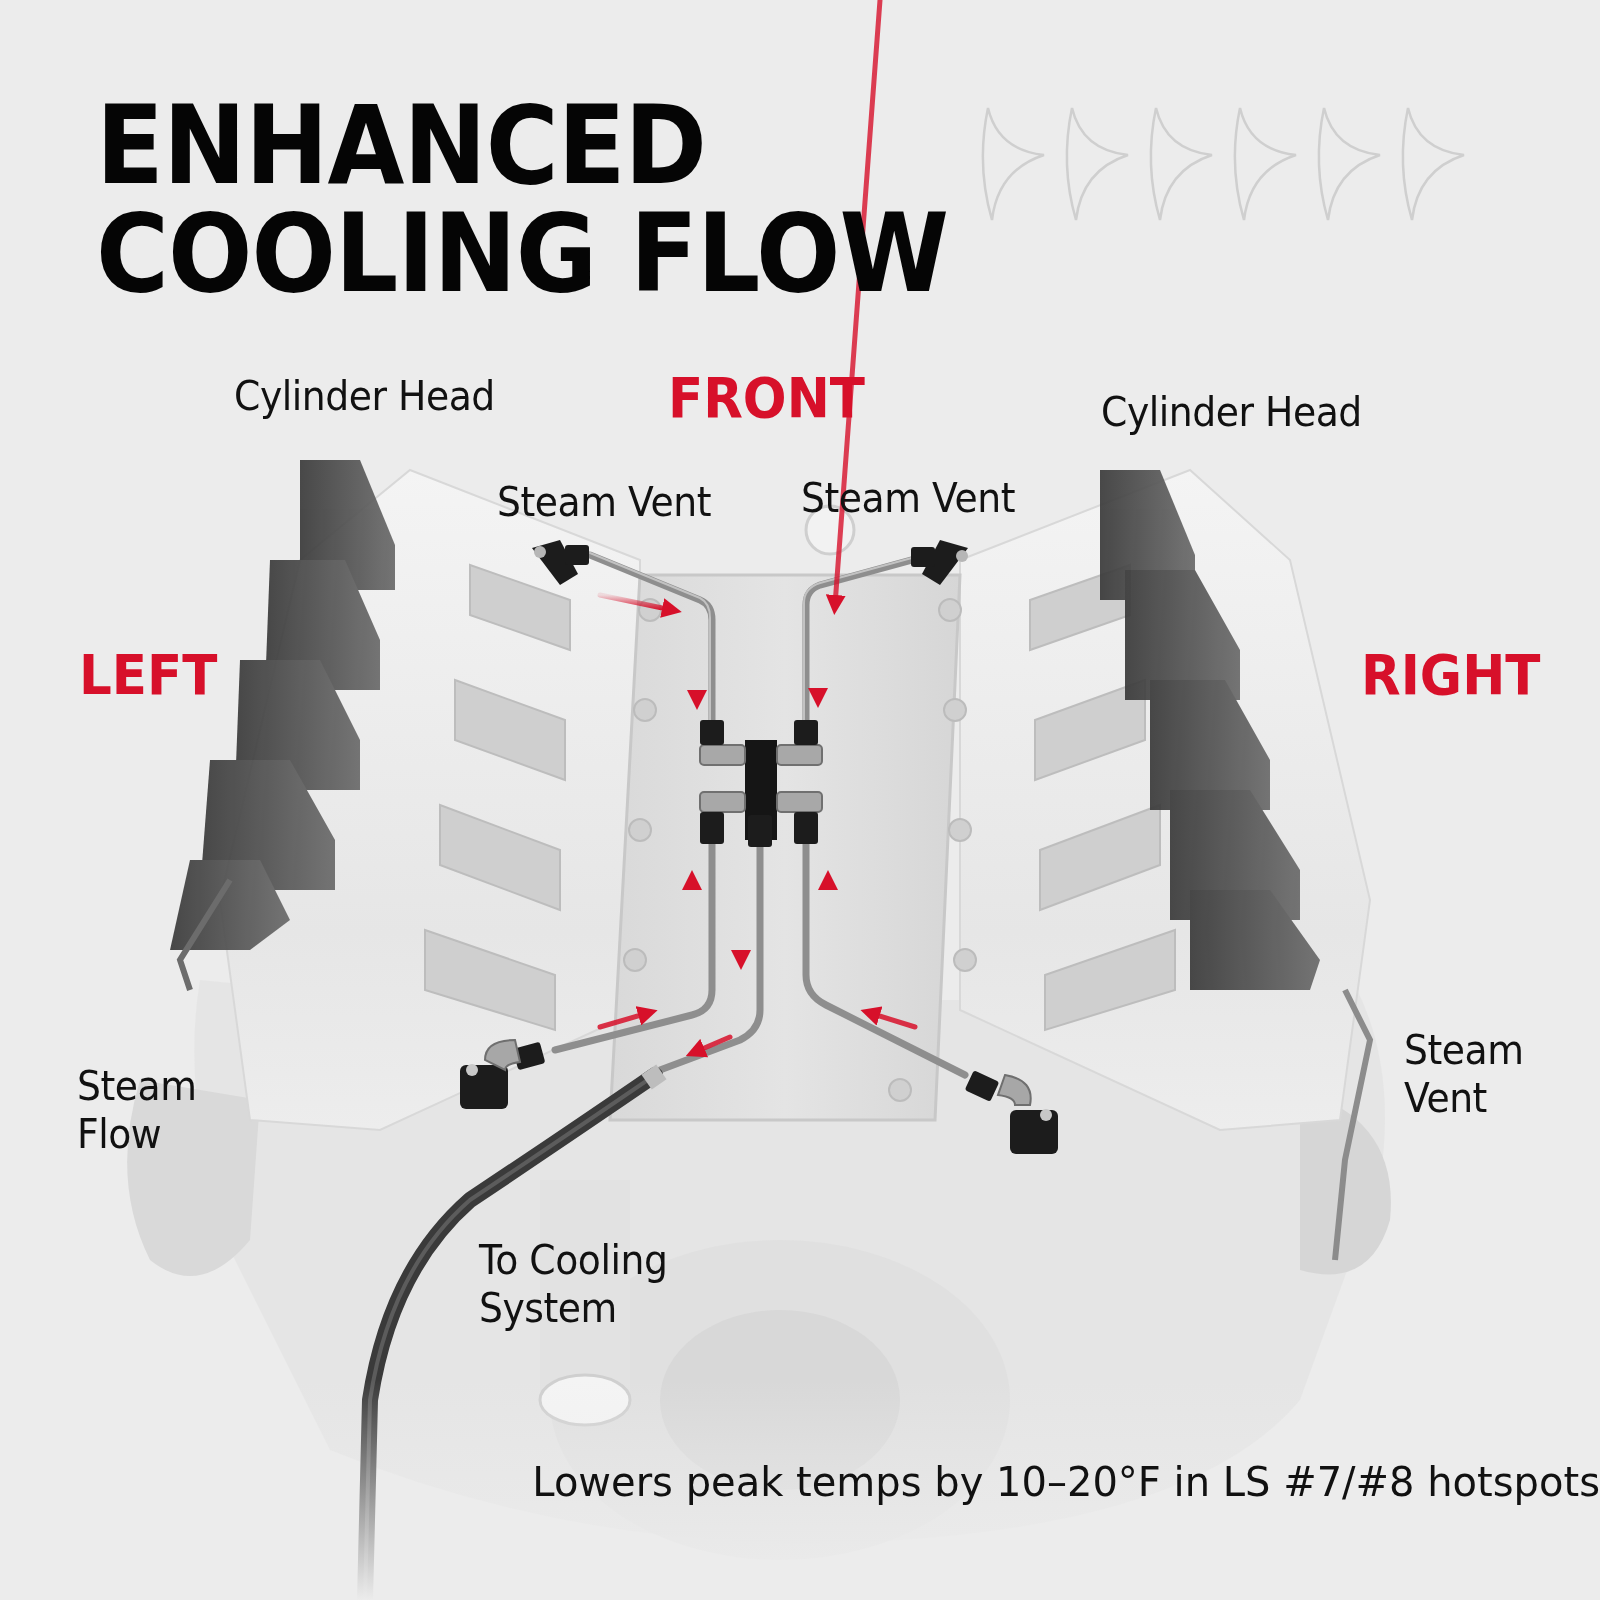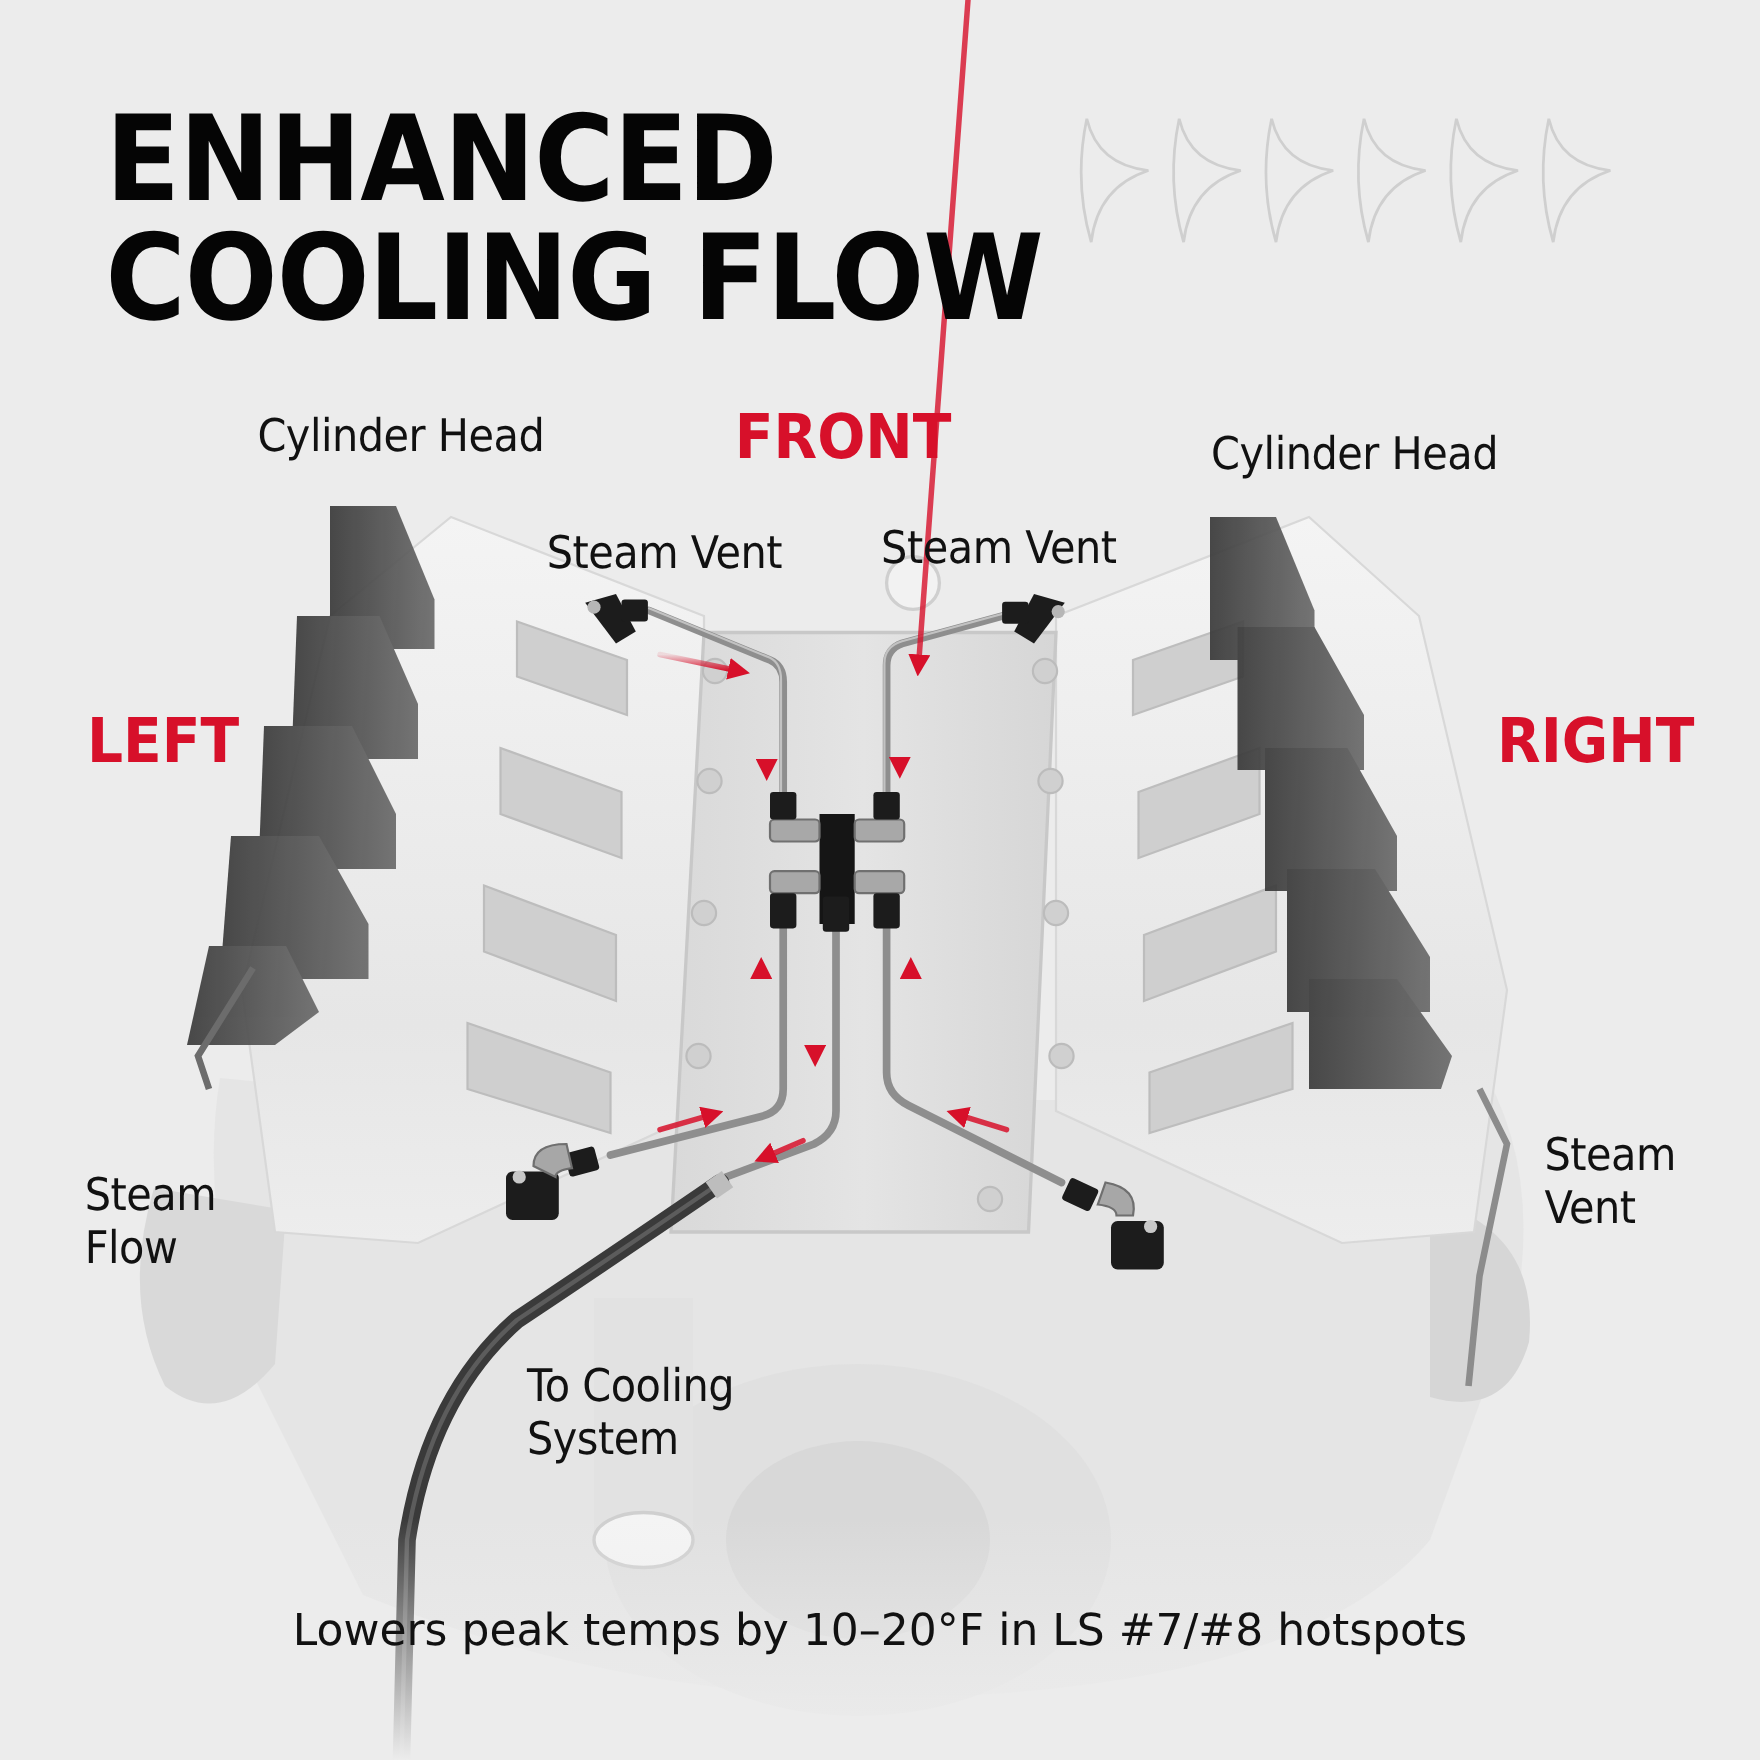--- a/index.html
+++ b/index.html
@@ -26,21 +26,21 @@
     white-space: nowrap;
   }
   .dir {
     position: absolute; color: #d7102a; font-weight: bold;
     font-family: "DejaVu Sans", sans-serif;
     font-size: 56px; line-height: 60px;
     transform: scaleX(0.92); transform-origin: left top;
   }
   .caption {
     position: absolute; left: 0; width: 1600px; top: 1458px;
-    text-align: center; color: #111;
+    text-align: right; color: #111;
     font-family: "DejaVu Sans", sans-serif;
     font-size: 40px; line-height: 48px;
   }
 </style>
 </head>
 <body>
 
 <div class="canvas">
 
   <svg width="1600" height="1600" viewBox="0 0 1600 1600" style="position:absolute;left:0;top:0">

